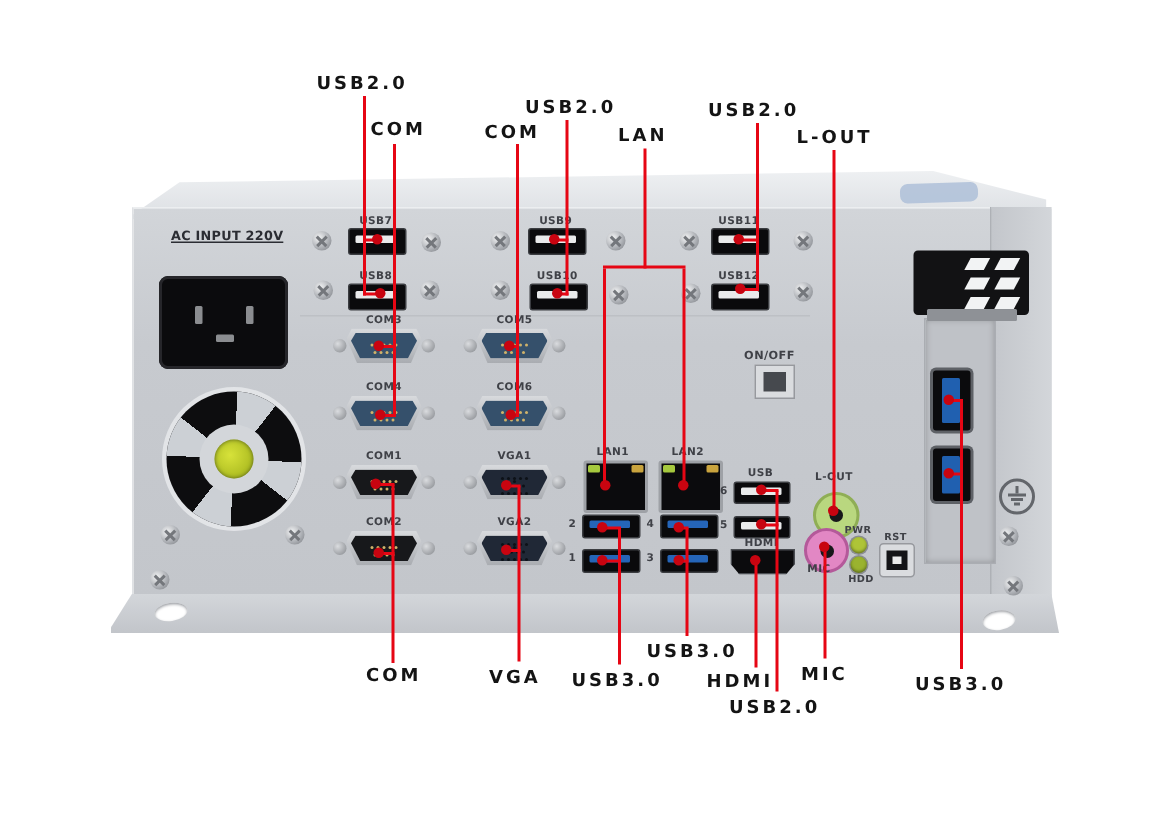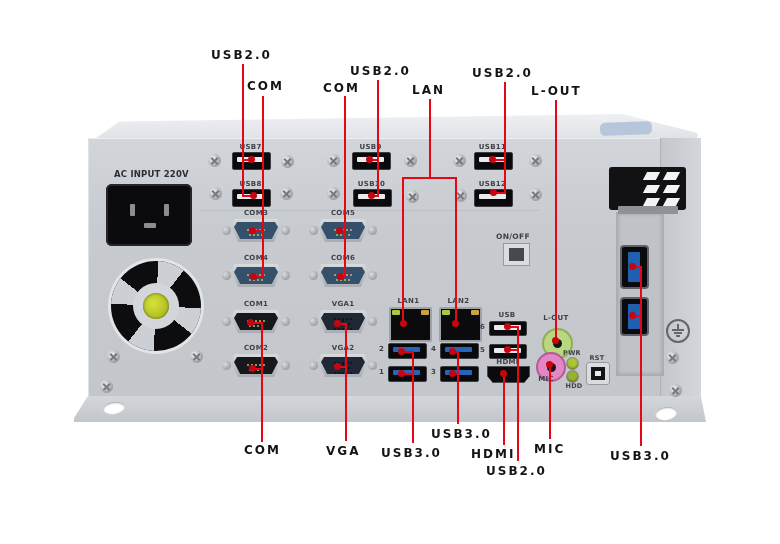--- a/index.html
+++ b/index.html
@@ -39,21 +39,21 @@
     box-shadow:0 0 0 3px #e2e4e7;}
   .fanarms{position:absolute;inset:0;border-radius:50%;
     background:conic-gradient(from 38deg,transparent 0 55deg,#ccd0d5 55deg 90deg,transparent 90deg 145deg,#ccd0d5 145deg 180deg,transparent 180deg 235deg,#ccd0d5 235deg 270deg,transparent 270deg 325deg,#ccd0d5 325deg 360deg);}
   .fanhub{position:absolute;left:22px;top:22px;width:46px;height:46px;border-radius:50%;background:#d3d6da;}
   .fansticker{position:absolute;left:10px;top:10px;width:26px;height:26px;border-radius:50%;
     background:radial-gradient(circle at 40% 40%,#d7e23a,#aebd22 70%,#7f8c18);box-shadow:inset 0 0 3px #55601a;}
   
   .acinlet{left:106px;top:184px;width:86px;height:62px;background:#0b0b0d;border-radius:6px;
     box-shadow:inset 0 0 0 2px #26262a;}
   .pin{position:absolute;background:#8b8d90;border-radius:1px;}
-  .aclabel{left:114px;top:169px;width:90px;font:700 8.5px "DejaVu Sans",sans-serif;color:#2b2d33;letter-spacing:.2px;}
+  .aclabel{left:114px;top:153px;width:90px;font:700 8.5px "DejaVu Sans",sans-serif;color:#2b2d33;letter-spacing:.2px;text-decoration:underline;}
   
   .plabel{font:700 7px "DejaVu Sans",sans-serif;color:#3f4147;text-align:center;letter-spacing:.3px;}
   .pnum{font:700 7px "DejaVu Sans",sans-serif;color:#3f4147;}
   
   .usbh{background:#0a0a0c;border:1px solid #3b3d41;border-radius:2px;}
   .usbh .tongue{position:absolute;left:4px;top:4px;width:27px;height:5px;background:#e9eaeb;border-radius:1px;}
   .usbh.u3 .tongue{background:#2565b8;}
   
   .db{width:68px;height:24px;}
   .nut{position:absolute;width:9px;height:9px;border-radius:50%;

